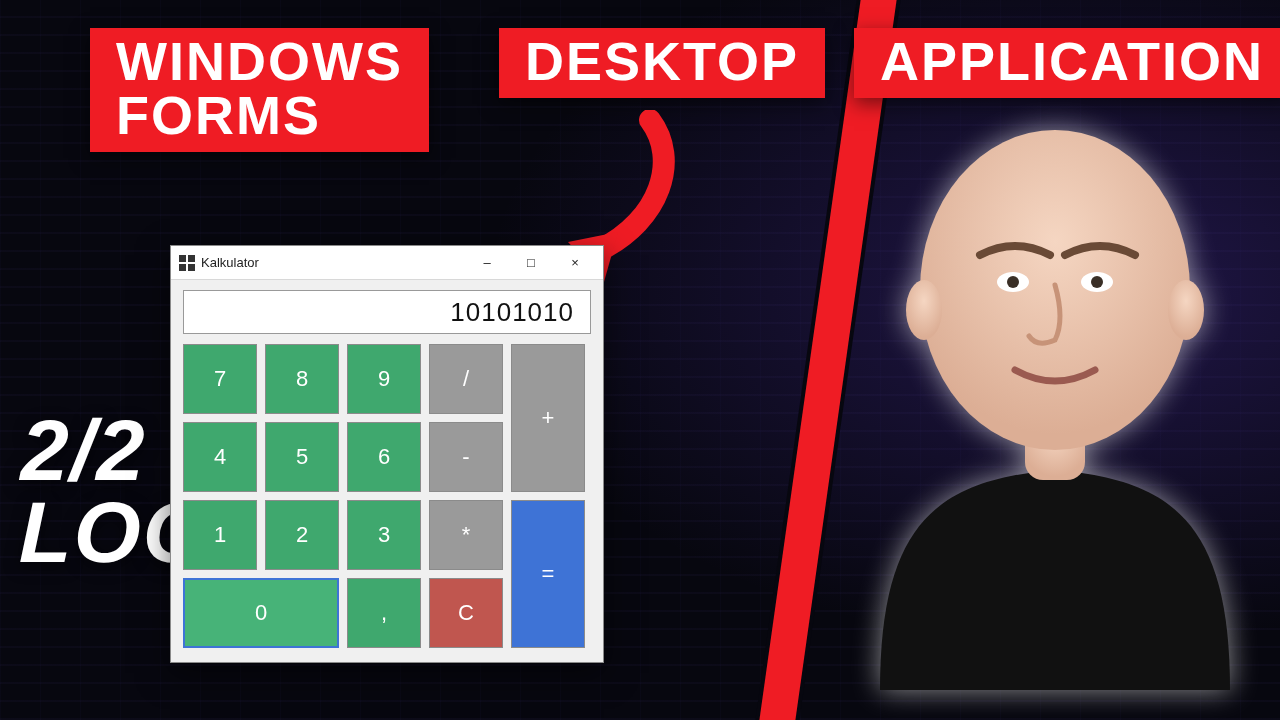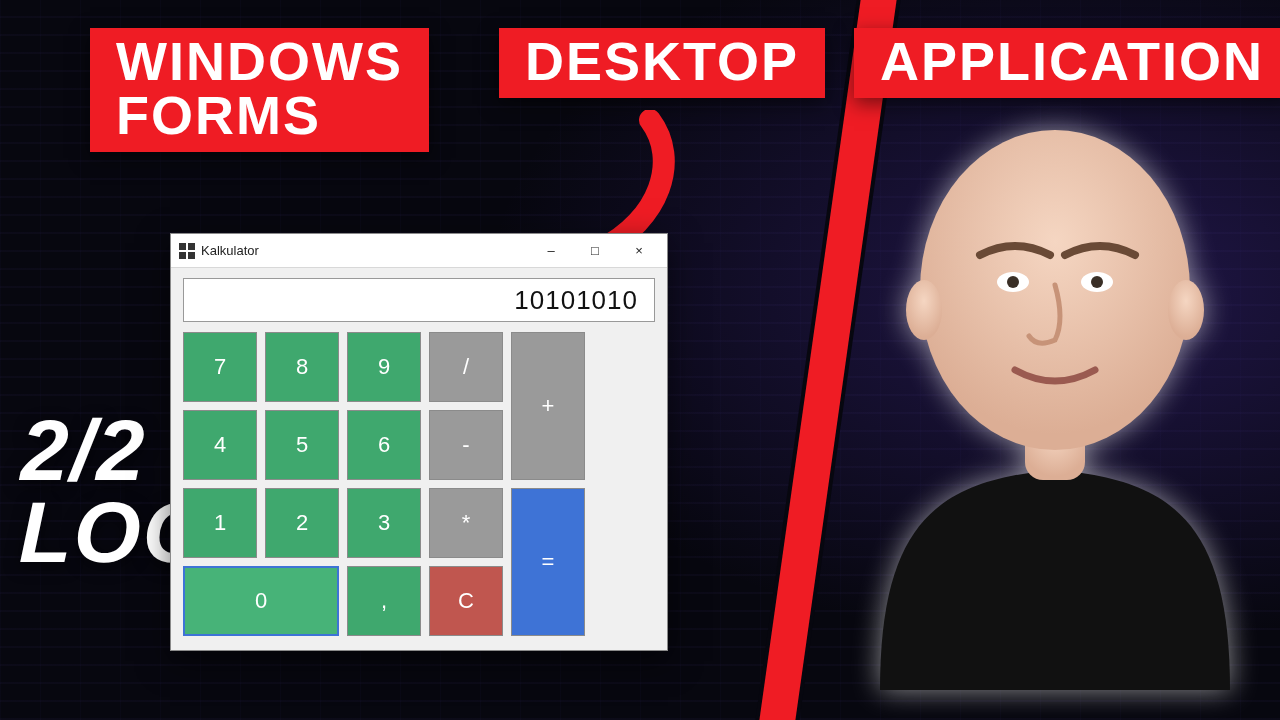--- a/index.html
+++ b/index.html
@@ -76,22 +76,22 @@
     line-height: 0.95;
     letter-spacing: 2px;
     text-shadow: 0 4px 16px rgba(0,0,0,.6);
     font-style: italic;
     transform: skewX(-1deg);
   }
 
   
   .calc-window {
     position: absolute;
-    left: 170px; top: 233px;
-    width: 498px;
+    left: 170px; top: 245px;
+    width: 434px;
     background: #f0f0f0;
     border: 1px solid #8a8a8a;
     box-shadow: 0 10px 30px rgba(0,0,0,.55);
   }
   .titlebar {
     display: flex; align-items: center;
     height: 34px;
     background: #ffffff;
     border-bottom: 1px solid #d8d8d8;
     padding: 0 6px 0 8px;

